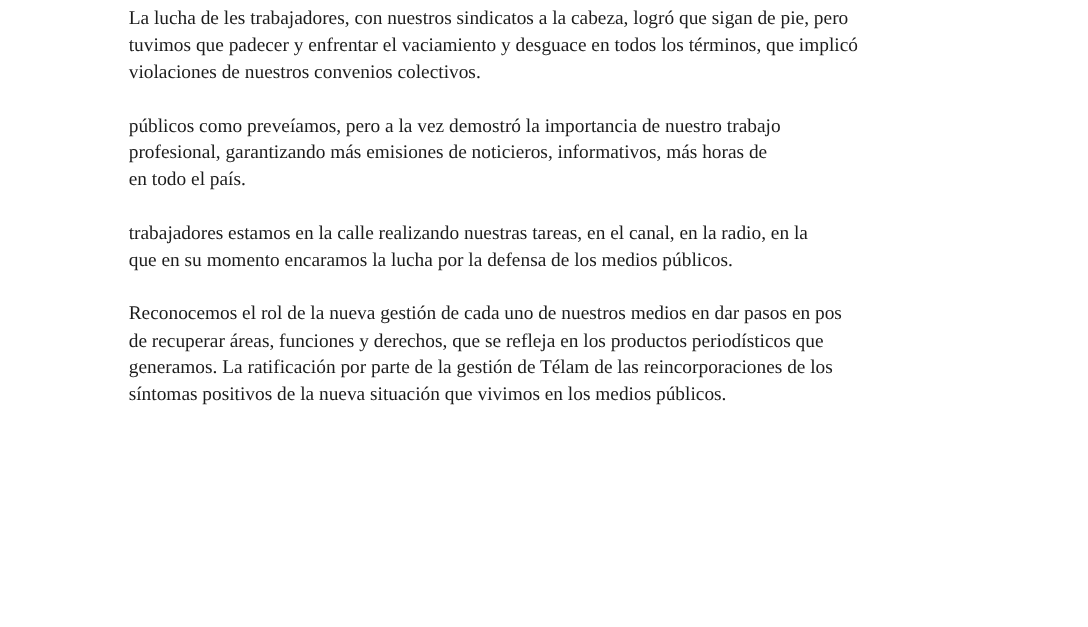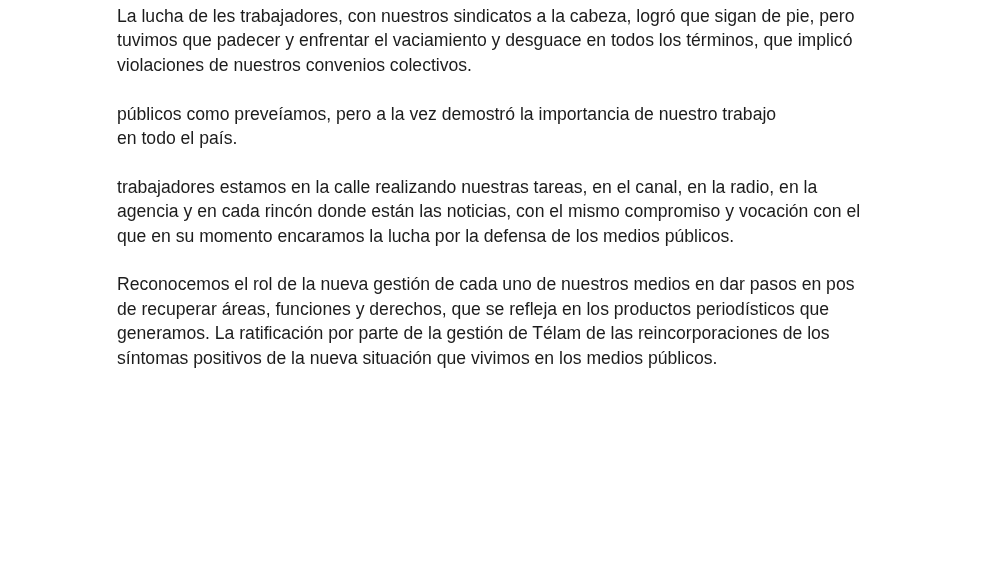--- a/index.html
+++ b/index.html
@@ -18,45 +18,46 @@
       left: 117px;
       top: 4px;
       width: 820px;
       font-family: "Liberation Sans", sans-serif;
       font-size: 17.6px;
       line-height: 24.4px;
       color: #1c1c1c;
     }
     .para {
       margin: 0 0 24.4px 0;
+      font-family: Liberation Serif, serif;
     }
     .line {
       display: block;
       white-space: nowrap;
     }
   </style>
 </head>
 <body>
 
 <div class="page">
 
   <p class="para">
     <span class="line">La lucha de les trabajadores, con nuestros sindicatos a la cabeza, logró que sigan de pie, pero</span>
     <span class="line">tuvimos que padecer y enfrentar el vaciamiento y desguace en todos los términos, que implicó</span>
     <span class="line">violaciones de nuestros convenios colectivos.</span>
   </p>
 
   <p class="para">
     <span class="line">públicos como preveíamos, pero a la vez demostró la importancia de nuestro trabajo</span>
+    <span class="line">profesional, garantizando más emisiones de noticieros, informativos, más horas de</span>
     <span class="line">en todo el país.</span>
   </p>
 
   <p class="para">
     <span class="line">trabajadores estamos en la calle realizando nuestras tareas, en el canal, en la radio, en la</span>
-    <span class="line">agencia y en cada rincón donde están las noticias, con el mismo compromiso y vocación con el</span>
     <span class="line">que en su momento encaramos la lucha por la defensa de los medios públicos.</span>
   </p>
 
   <p class="para">
     <span class="line">Reconocemos el rol de la nueva gestión de cada uno de nuestros medios en dar pasos en pos</span>
     <span class="line">de recuperar áreas, funciones y derechos, que se refleja en los productos periodísticos que</span>
     <span class="line">generamos. La ratificación por parte de la gestión de Télam de las reincorporaciones de los</span>
     <span class="line">síntomas positivos de la nueva situación que vivimos en los medios públicos.</span>
   </p>
 

